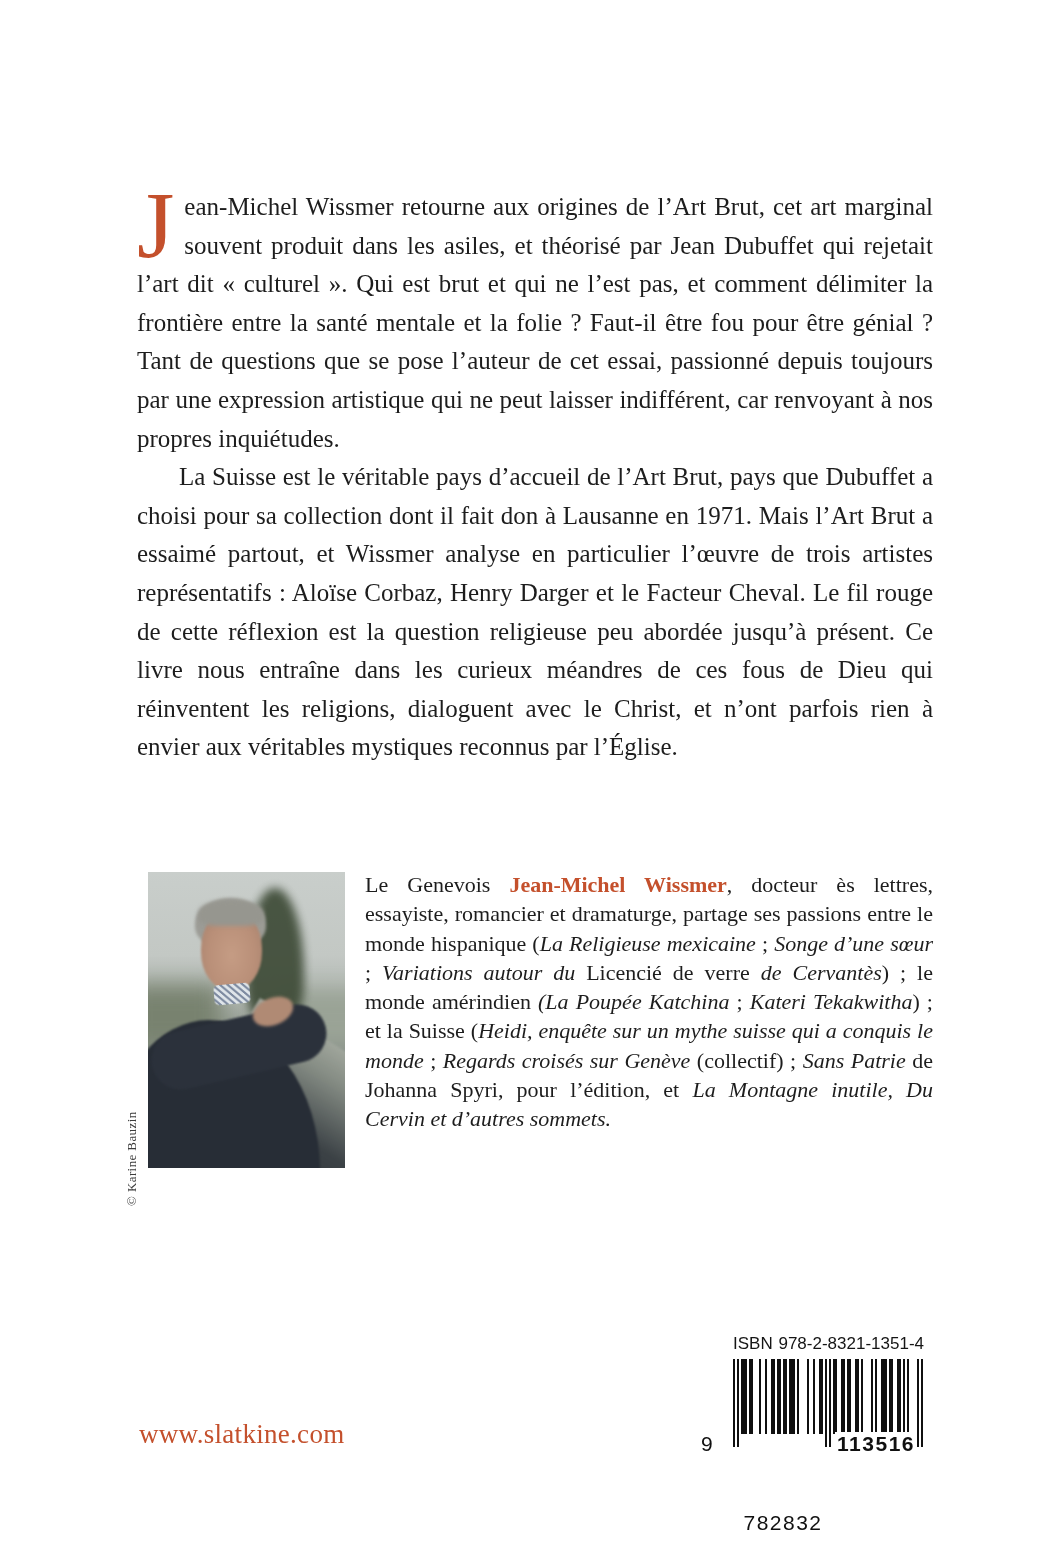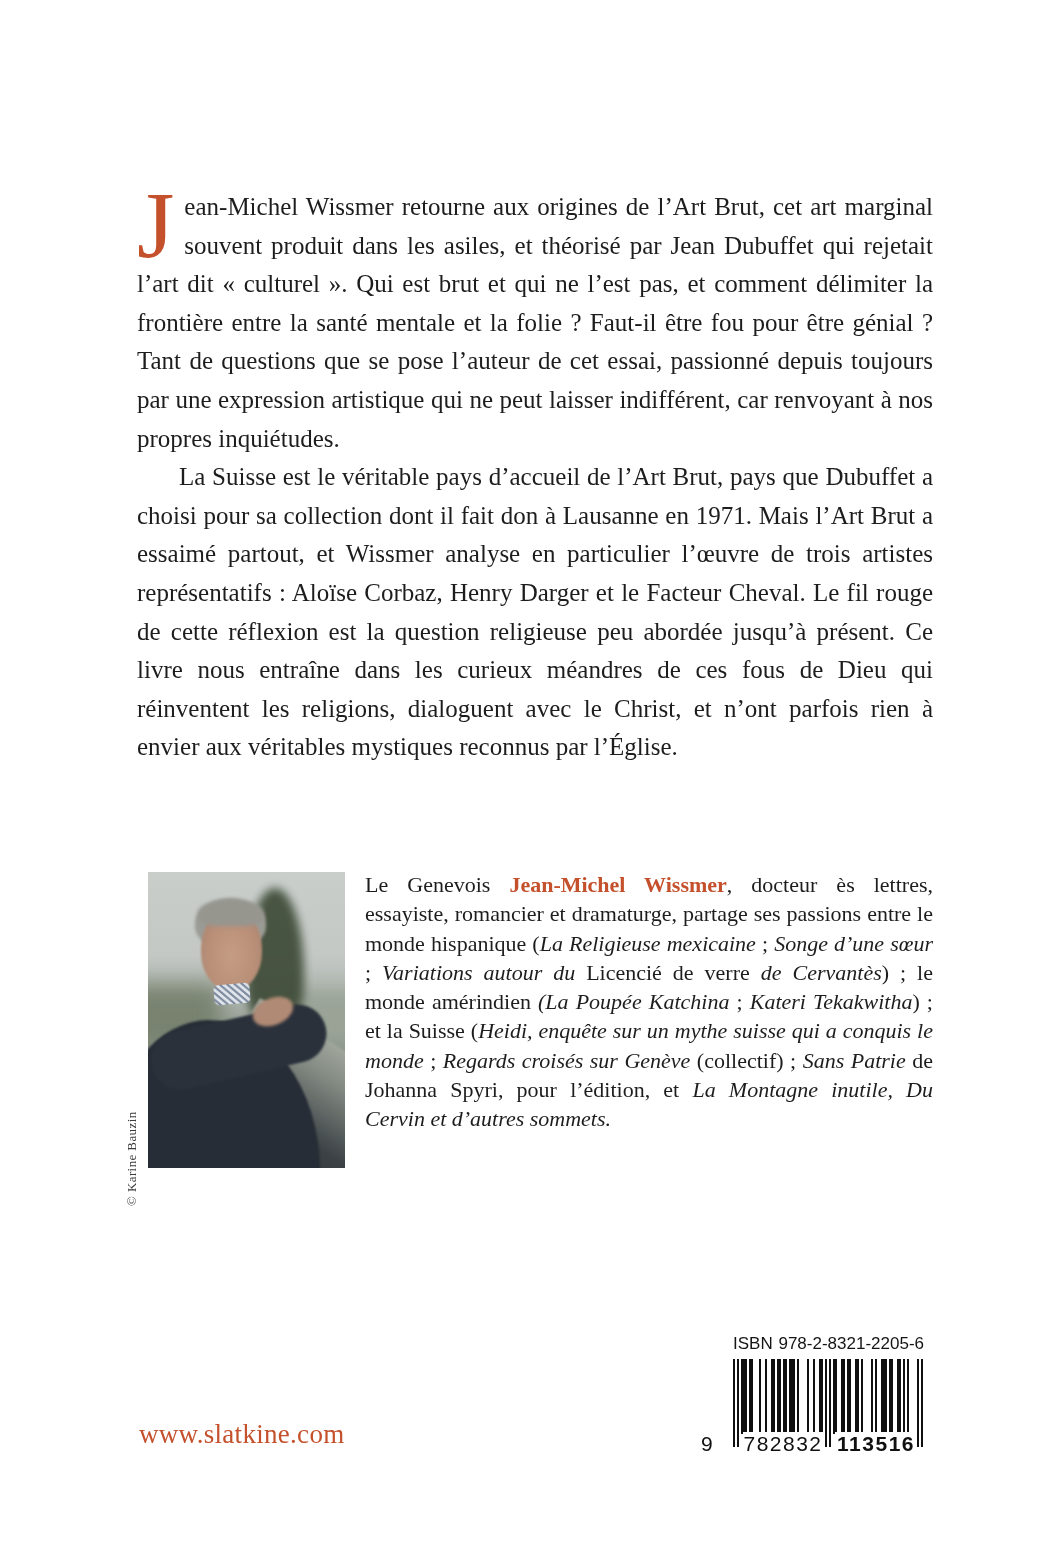--- a/index.html
+++ b/index.html
@@ -69,21 +69,21 @@
 
   
   .isbn-line { position:absolute; left:733px; top:1334px; width:191px;
     display:flex; justify-content:space-between;
     font-family:"Liberation Sans", sans-serif; font-size:17px; color:#151515; }
   .barcode { position:absolute; left:733px; top:1359px; width:191px; height:88px; }
   .barcode .module { position:absolute; top:0; width:2px; background:#101010; }
   .bc-digit { position:absolute; font-family:"Liberation Sans", sans-serif;
     font-size:21px; color:#101010; background:#fff; }
   .bc-d9 { left:701px; top:1432px; }
-  .bc-dl { left:743px; top:1432px; width:80px; text-align:center; letter-spacing:1.5px; }
+  .bc-dl { left:743px; top:1511px; width:80px; text-align:center; letter-spacing:1.5px; }
   .bc-dr { left:835px; top:1432px; width:80px; text-align:right; letter-spacing:1.5px;font-weight:bold; }
 
   
   .website { position:absolute; left:139px; top:1419px; font-size:27px;
     color:var(--accent); letter-spacing:.3px;text-align:center; }
 </style>
 </head>
 <body>
 
 <div class="synopsis">
@@ -104,21 +104,21 @@
   <div class="head"></div>
   <div class="hair-top"></div>
   <div class="collar"></div>
 </div>
 <div class="photo-credit">© Karine Bauzin</div>
 
 <p class="bio-text"><span>Le Genevois </span><span class="run-name">Jean-Michel Wissmer</span><span>, docteur ès lettres, essayiste, romancier et dramaturge, partage ses passions entre le monde hispanique (</span><span class="run-i">La Religieuse mexicaine</span><span> ; </span><span class="run-i">Songe d’une sœur</span><span> ; </span><span class="run-i">Variations autour du</span><span> Licencié de verre </span><span class="run-i">de Cervantès</span><span>) ; le monde amérindien </span><span class="run-i">(La Poupée Katchina</span><span> ; </span><span class="run-i">Kateri Tekakwitha</span><span>) ; et la Suisse (</span><span class="run-i">Heidi, enquête sur un mythe suisse qui a conquis le monde</span><span> ; </span><span class="run-i">Regards croisés sur Genève</span><span> (collectif) ; </span><span class="run-i">Sans Patrie</span><span> de Johanna Spyri, pour l’édition, et </span><span class="run-i">La Montagne inutile, Du Cervin et d’autres sommets.</span></p>
 
 <div class="isbn-line">
   <span>ISBN</span>
-  <span>978-2-8321-2205-6</span>
+  <span>978-2-8321-1351-4</span>
 </div>
 <div class="barcode">
     <div class="module" style="left: 0px; height: 88px;"></div>
     <div class="module" style="left: 4px; height: 88px;"></div>
     <div class="module" style="left: 8px; height: 75px;"></div>
     <div class="module" style="left: 10px; height: 75px;"></div>
     <div class="module" style="left: 12px; height: 75px;"></div>
     <div class="module" style="left: 16px; height: 75px;"></div>
     <div class="module" style="left: 18px; height: 75px;"></div>
     <div class="module" style="left: 26px; height: 75px;"></div>

